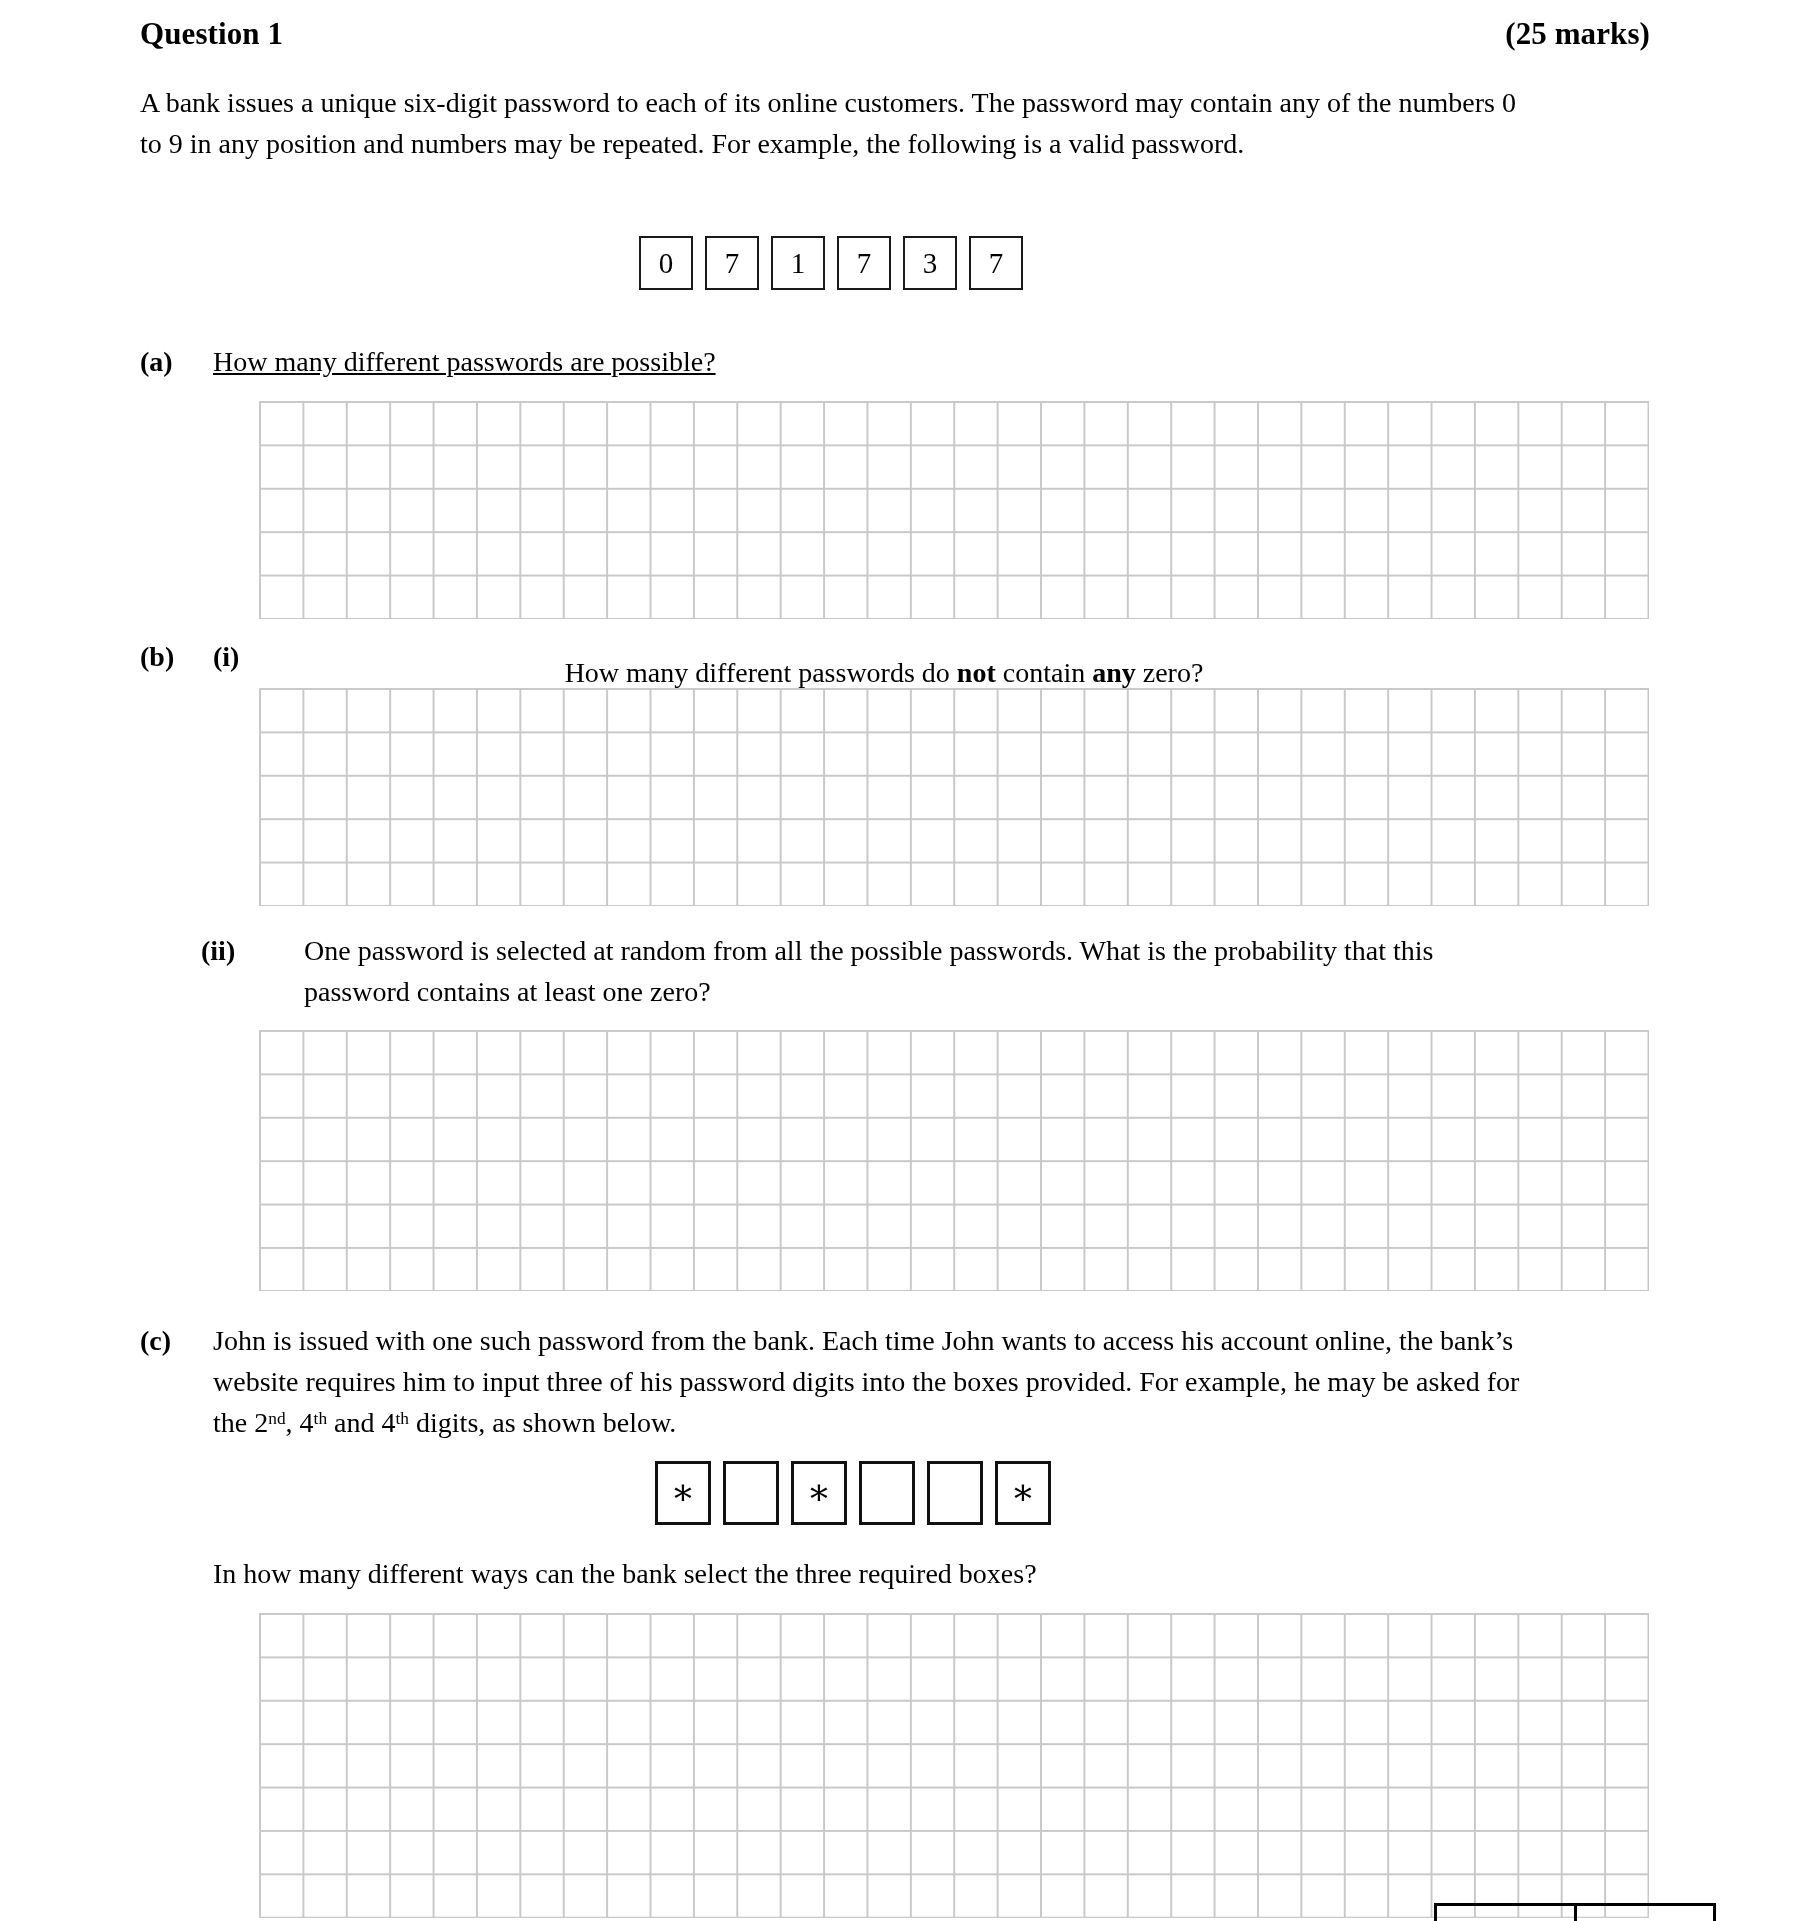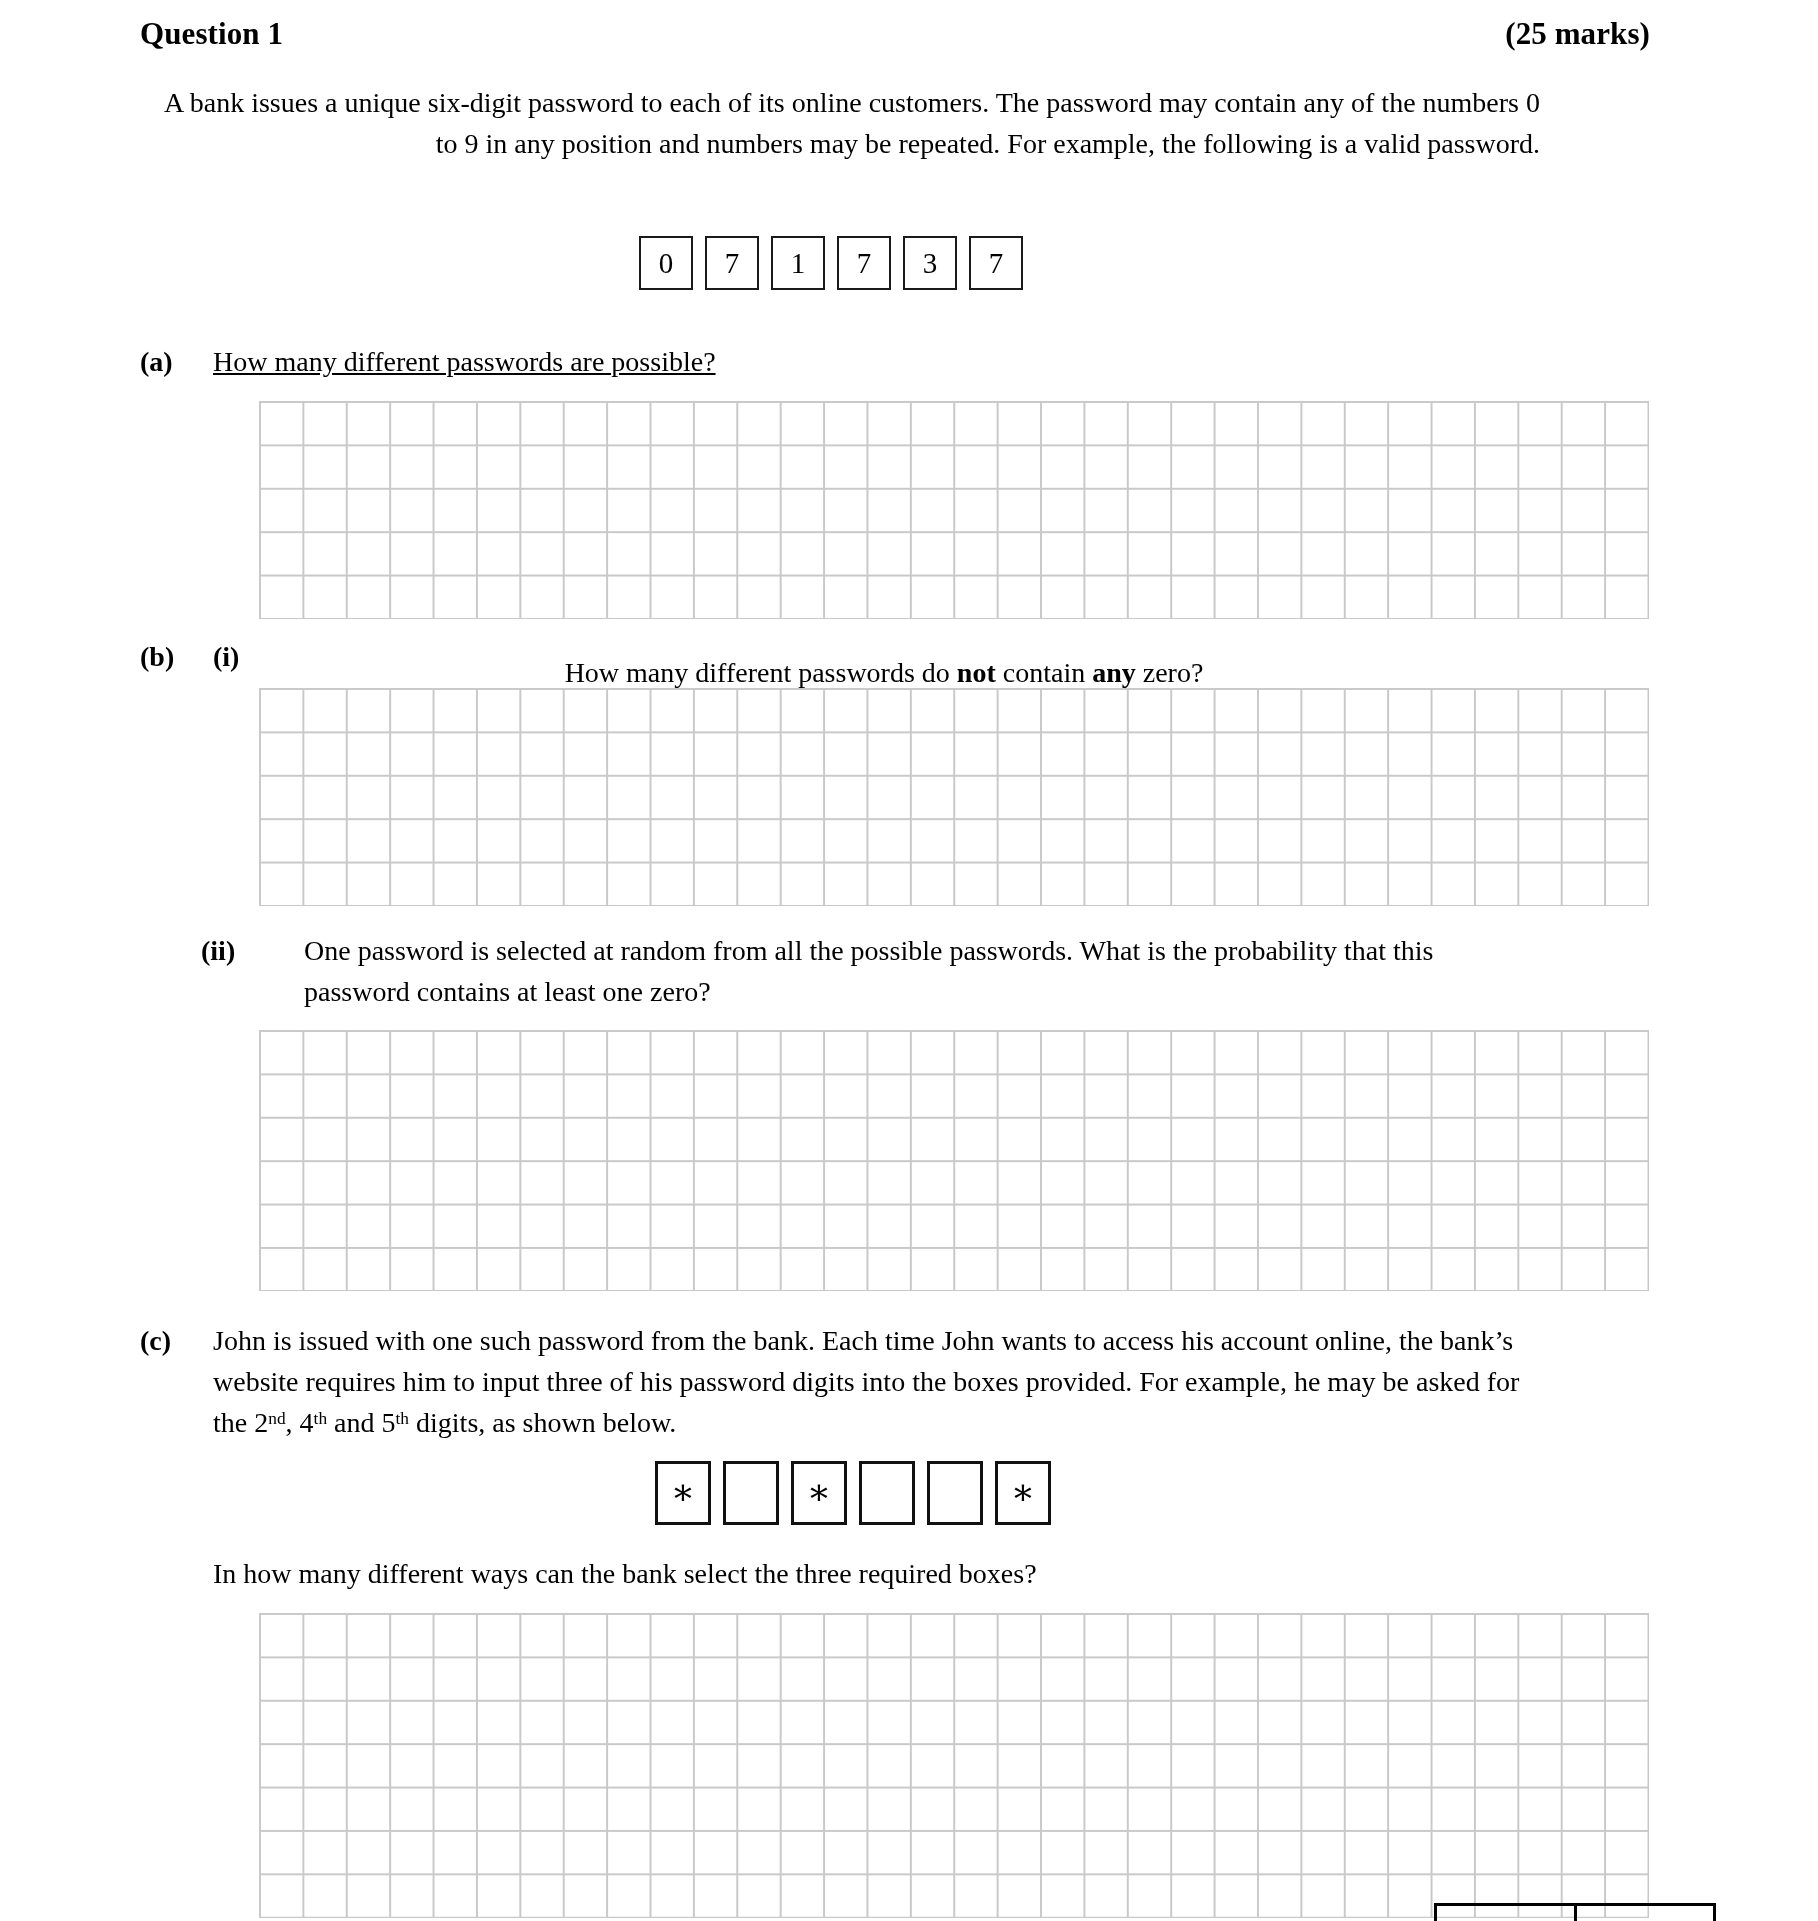--- a/index.html
+++ b/index.html
@@ -38,21 +38,21 @@
   }
 
   
   .intro {
     position: absolute;
     left: 140px;
     top: 82px;
     width: 1400px;
     font-size: 28px;
     line-height: 41px;
-    text-align: right;
+    text-align: left;
   }
 
   
   .boxrow {
     position: absolute;
     display: flex;
     gap: 12px;
   }
   .boxrow.digits {
     left: 639px;
@@ -173,21 +173,21 @@
   <div class="ptext" style="left:284px; top:930px; width:1230px;margin-left:20px;">
     <span>One password is selected at random from all the possible passwords.  What is the</span>
     <span>probability that this password contains at least one zero?</span>
   </div>
   <div class="grid" id="grid-bii" style="left: 259px; top: 1030px; width: 1388.8px; height: 260.4px; background-size: 43.4px 43.4px;"></div>
 
   <div class="plabel" style="left:140px; top:1320px;">(c)</div>
   <div class="ptext" style="left:213px; top:1320px; width:1330px;">
     <span>John is issued with one such password from the bank.  Each time John wants to access his</span>
     <span>account online, the bank’s website requires him to input three of his password digits into the</span>
-    <span>boxes provided.  For example, he may be asked for the 2</span><sup>nd</sup><span>, 4</span><sup>th</sup><span> and 5</span><sup>th</sup><span> digits, as shown below.</span>
+    <span>boxes provided.  For example, he may be asked for the 2</span><sup>nd</sup><span>, 4</span><sup>th</sup><span> and 4</span><sup>th</sup><span> digits, as shown below.</span>
   </div>
 
   <div class="boxrow stars">
     <div class="sbox">∗</div>
     <div class="sbox"></div>
     <div class="sbox">∗</div>
     <div class="sbox"></div>
     <div class="sbox"></div>
     <div class="sbox">∗</div>
   </div>

